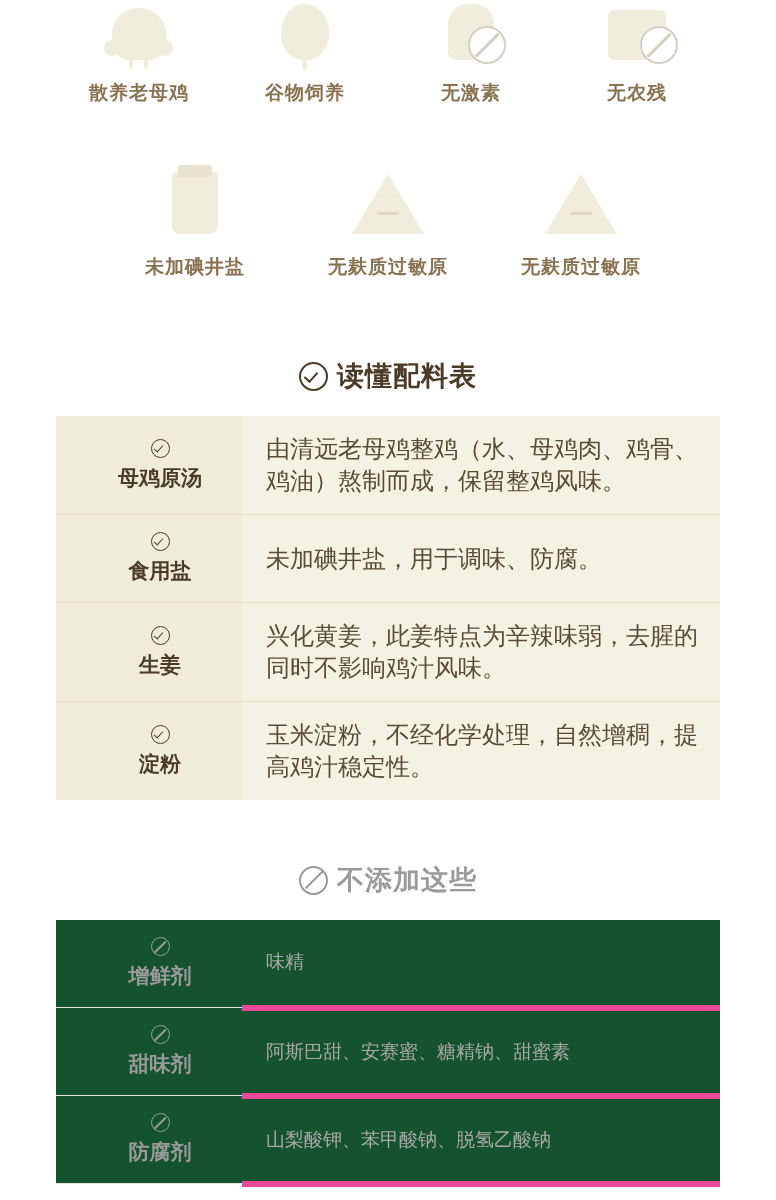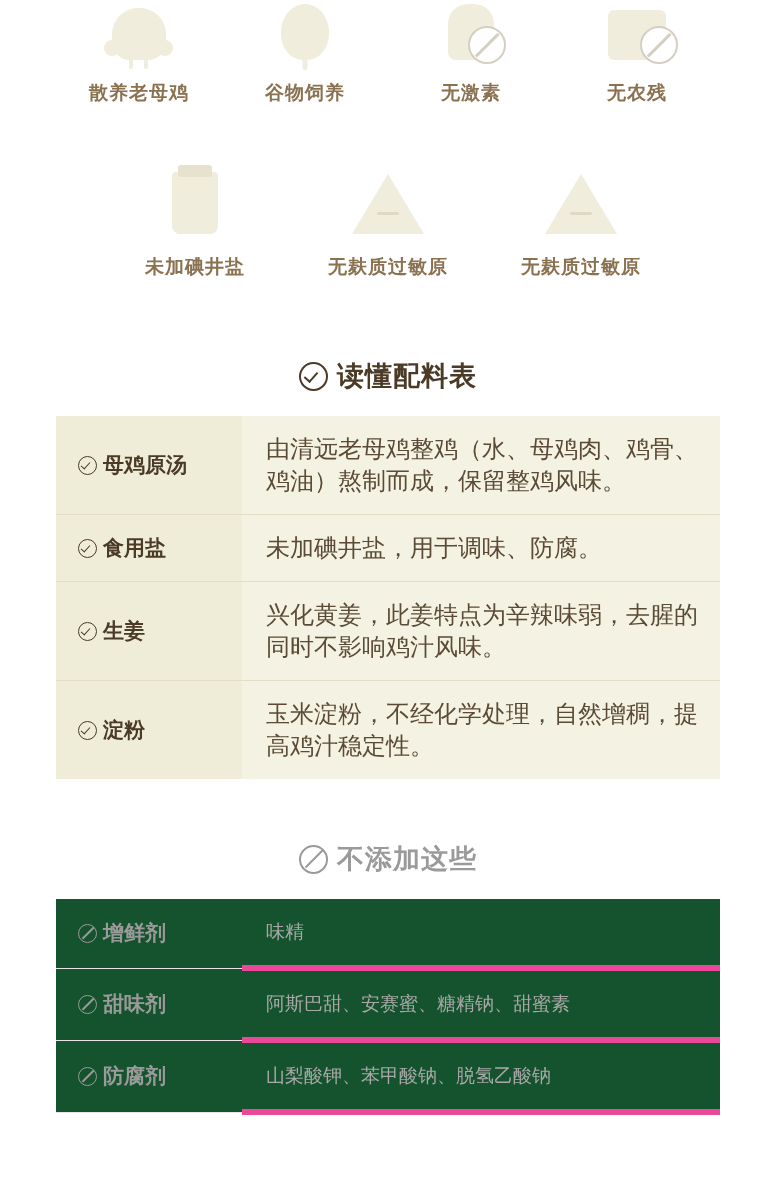--- a/index.html
+++ b/index.html
@@ -287,20 +287,21 @@
     font-size: 19px;
     line-height: 32px;
     color: #a8a8a8;
     border-bottom: 6px solid #ec4899;
   }
 
   .cell-inner {
     display: flex;
     align-items: center;
     gap: 6px;
+    flex-direction: column;
   }
   .mini-icon {
     width: 17px;
     height: 17px;
     border: 1.6px solid currentColor;
     border-radius: 50%;
     position: relative;
     flex: none;
   }
   .mini-icon.check::after {

